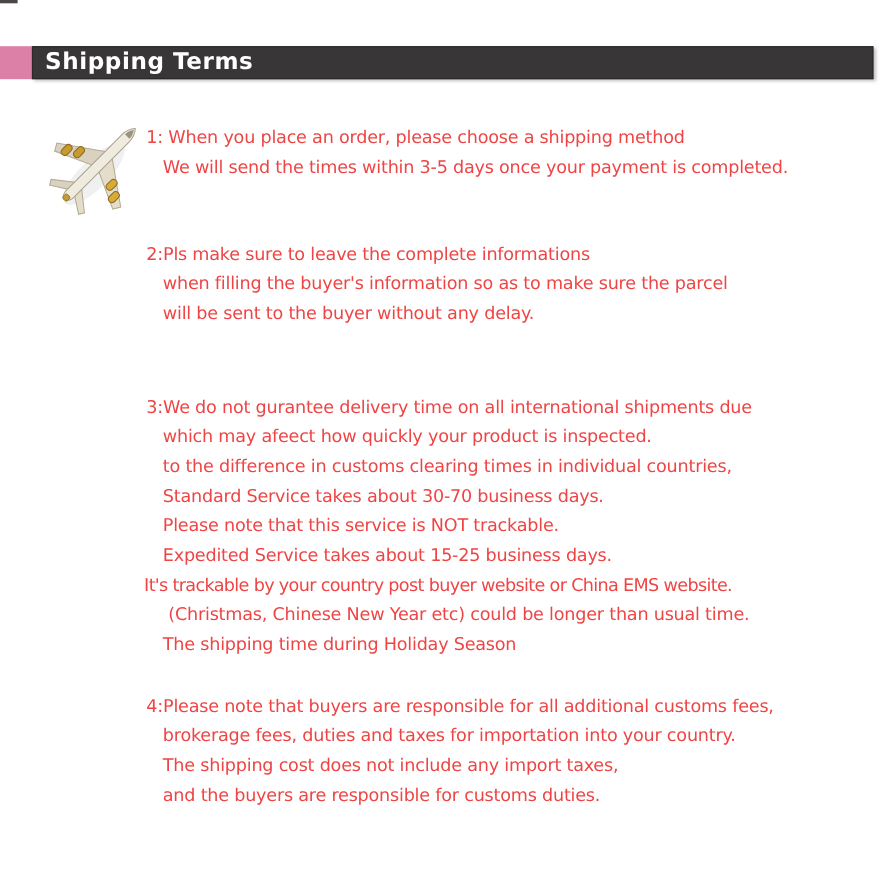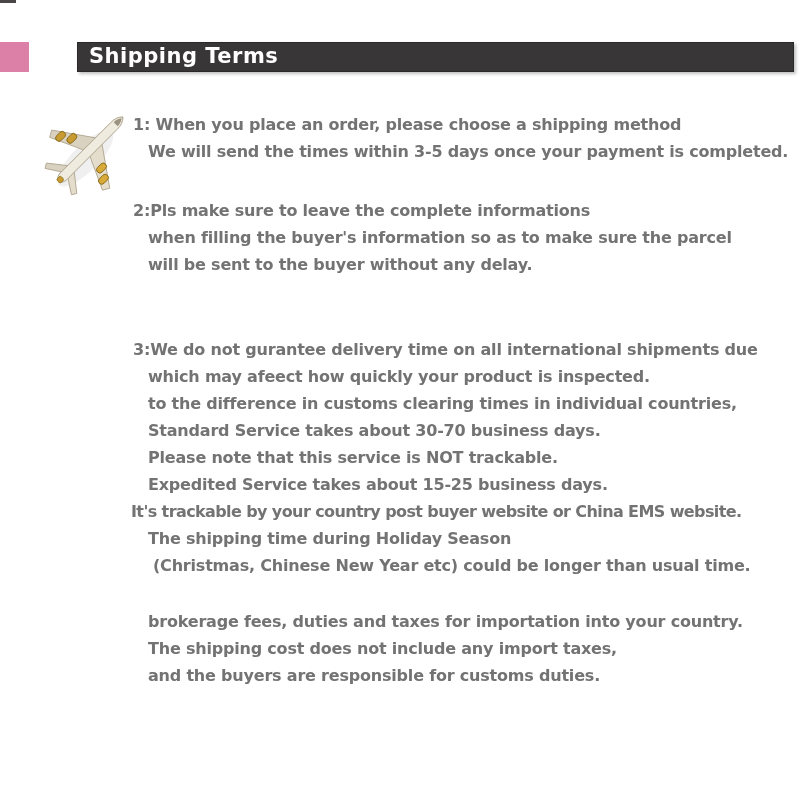--- a/index.html
+++ b/index.html
@@ -24,49 +24,48 @@
     background:#dd80a8;
   }
   .header-bar{
     flex:1;
     background:#393637;
     border:1px solid #2b2829;
     box-shadow:2px 2px 3px rgba(0,0,0,0.25);
     display:flex;align-items:center;
     padding-left:11px;
     box-sizing:border-box;
-    margin-left:48px;
   }
   .header-title{
     color:#ffffff;
     font-size:21px;
     font-weight:700;
     letter-spacing:0.5px;
     line-height:1;
     padding-bottom:2px;
   }
   
   .plane-wrap{
     position:absolute;left:25px;top:96px;width:122px;height:112px;
   }
   
   .terms{
     position:absolute;left:133px;top:72px;width:667px;
   }
   .terms-section{margin:0;padding:0;}
   .s1{margin-top:39px;}
-  .s2{margin-top:32px;}
+  .s2{margin-top:52px;}
   .s3{margin-top:58px;}
   .s4{margin-top:29px;}
   .line{
     font-size:16px;
-    font-weight:700;
+    font-weight:400;
     line-height:27px;
     letter-spacing:-0.2px;
-    color:#737373;
+    color:#ef4444;
     white-space:nowrap;
   }
   .c{padding-left:15px;}   
   .h{padding-left:20px;}   
   .w{letter-spacing:-0.6px;margin-left:-2px;} 
 </style>
 </head>
 <body>
 
 <div class="top-edge-mark"></div>
@@ -118,23 +117,24 @@
   </div>
 
   <div class="terms-section s3">
     <div class="line">3:We do not gurantee delivery time on all international shipments due</div>
     <div class="line c">which may afeect how quickly your product is inspected.</div>
     <div class="line c">to the difference in customs clearing times in individual countries,</div>
     <div class="line c">Standard Service takes about 30-70 business days.</div>
     <div class="line c">Please note that this service is NOT trackable.</div>
     <div class="line c">Expedited Service takes about 15-25 business days.</div>
     <div class="line w">It's trackable by your country post buyer website or China EMS website.</div>
+    <div class="line h">(Christmas, Chinese New Year etc) could be longer than usual time.</div>
     <div class="line c">The shipping time during Holiday Season</div>
-    <div class="line h">(Christmas, Chinese New Year etc) could be longer than usual time.</div>
   </div>
 
   <div class="terms-section s4">
+    <div class="line">4:Please note that buyers are responsible for all additional customs fees,</div>
     <div class="line c">brokerage fees, duties and taxes for importation into your country.</div>
     <div class="line c">The shipping cost does not include any import taxes,</div>
     <div class="line c">and the buyers are responsible for customs duties.</div>
   </div>
 
 </div>
 
 </body></html>

